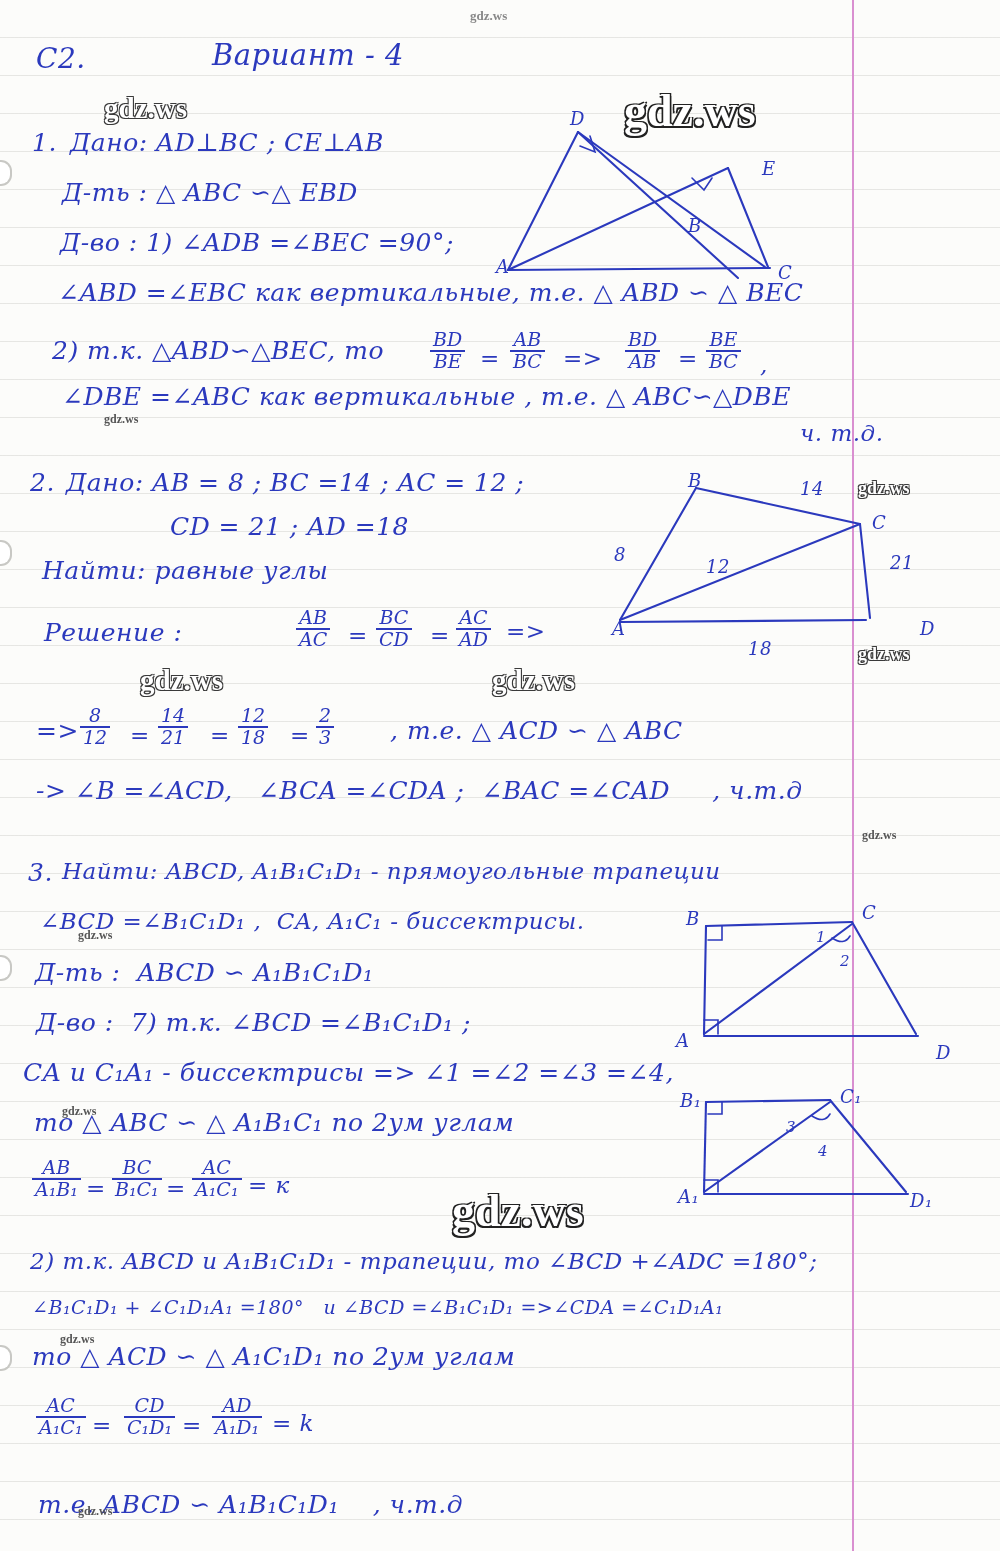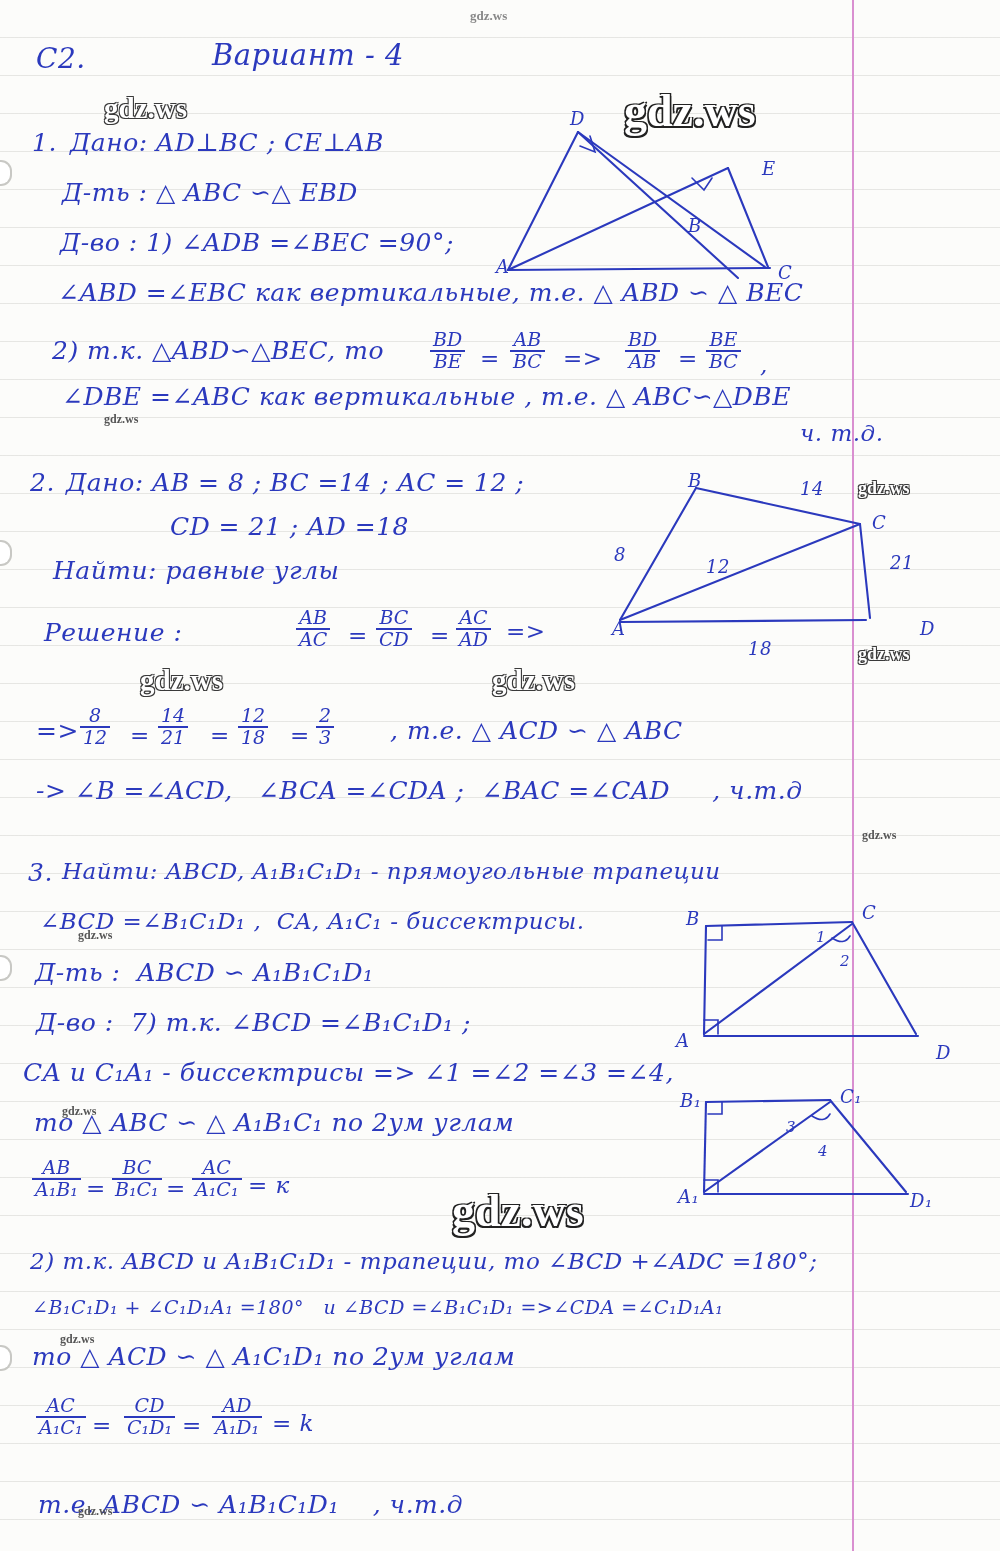--- a/index.html
+++ b/index.html
@@ -148,21 +148,21 @@
 </svg>
 <div class="hw small" style="left:570px; top:108px;">D</div>
 <div class="hw small" style="left:762px; top:158px;">E</div>
 <div class="hw small" style="left:688px; top:215px;">B</div>
 <div class="hw small" style="left:496px; top:256px;">A</div>
 <div class="hw small" style="left:778px; top:262px;">C</div>
 
 <div class="hw t1" style="left:30px; top:468px;">2.</div>
 <div class="hw t1" style="left:66px; top:468px;">Дано: AB = 8 ; BC =14 ; AC = 12 ;</div>
 <div class="hw t1" style="left:170px; top:512px;">CD = 21 ; AD =18</div>
-<div class="hw t1" style="left:42px; top:556px;margin-left:11px;">Найти: равные углы</div>
+<div class="hw t1" style="left:42px; top:556px;">Найти: равные углы</div>
 <div class="hw t1" style="left:44px; top:618px;">Решение :</div>
 
 <div class="frac" style="left:296px; top:608px;">
   <span class="num">AB</span>
   <span class="den">AC</span>
 </div>
 <div class="hw t2" style="left:348px; top:622px;">=</div>
 <div class="frac" style="left:376px; top:608px;">
   <span class="num">BC</span>
   <span class="den">CD</span>

